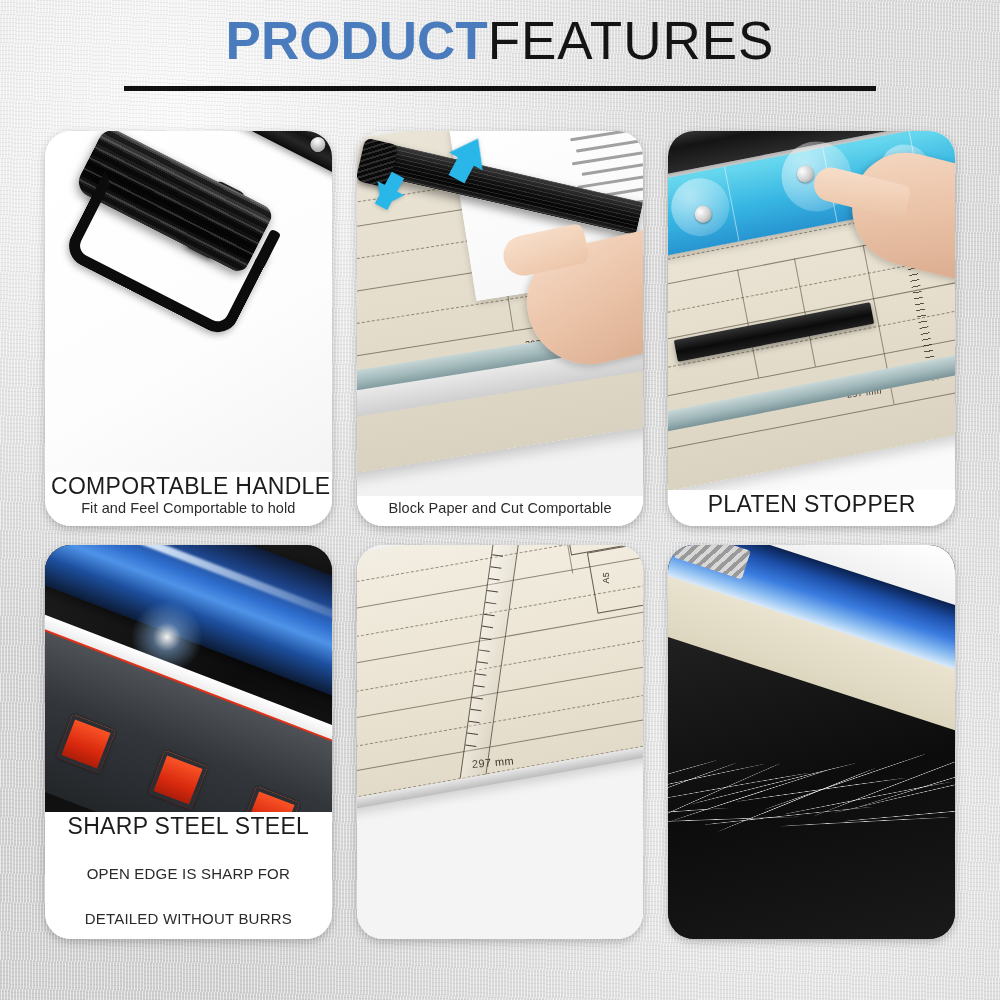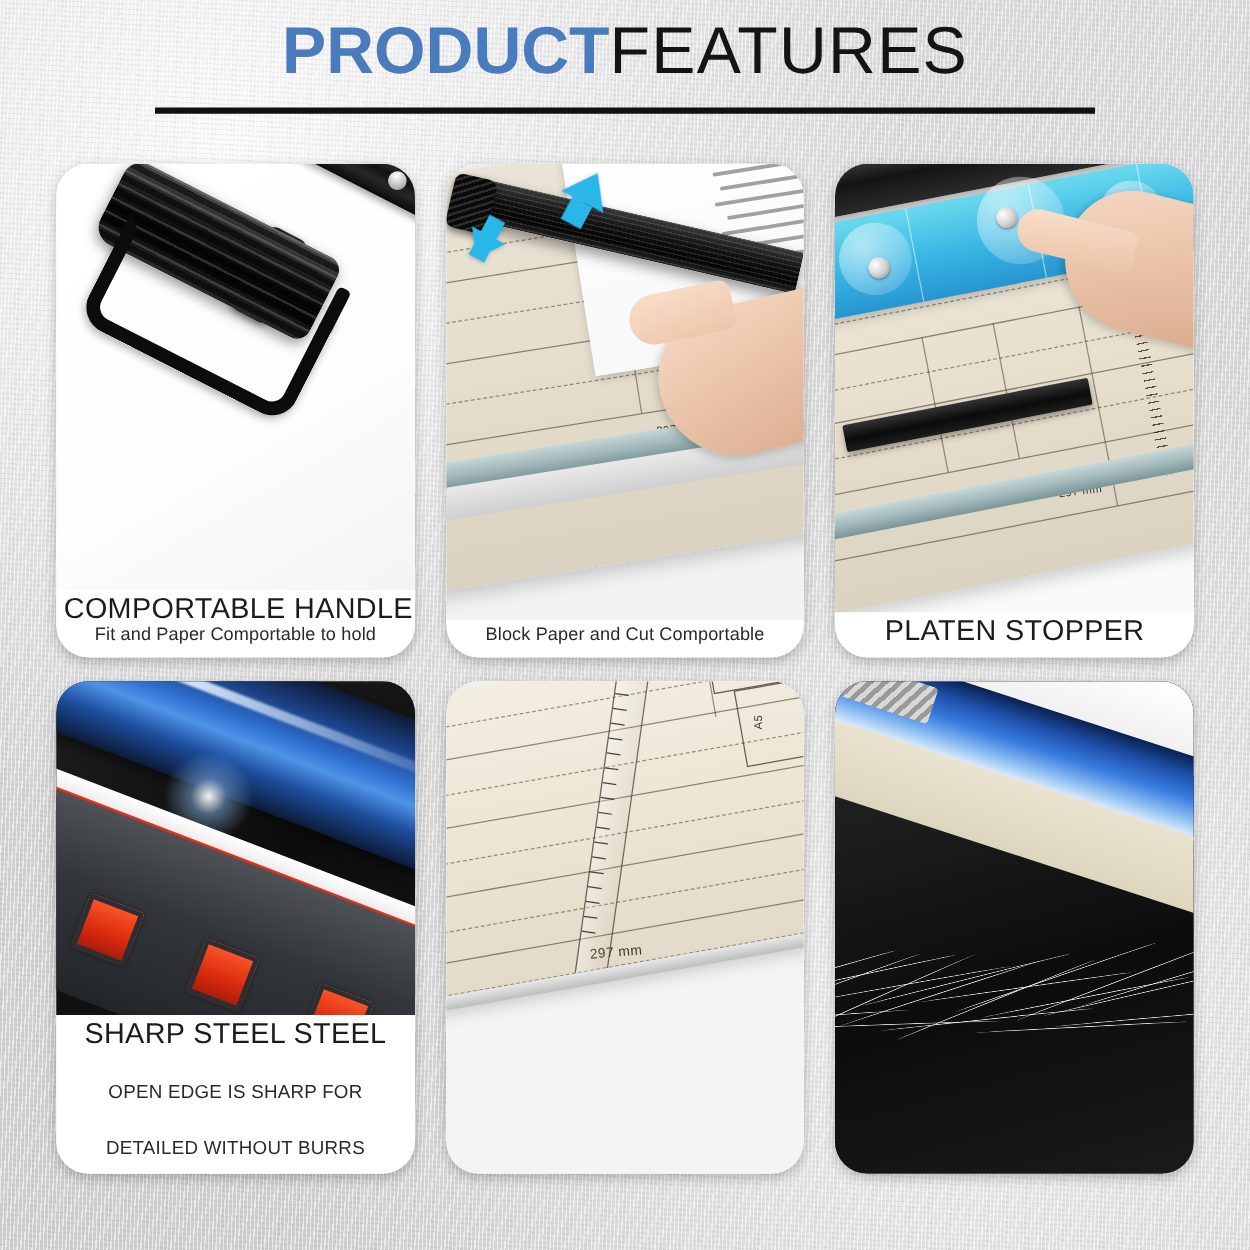--- a/index.html
+++ b/index.html
@@ -417,21 +417,21 @@
     <div class="photo">
       <div class="arm">
         <div class="rivet"></div>
       </div>
       <div class="collar"></div>
       <div class="grip"></div>
       <div class="guard"></div>
     </div>
     <div class="caption">
       <div class="cap-title">COMPORTABLE HANDLE</div>
-      <div class="cap-sub">Fit and Paper Comportable to hold</div>
+      <div class="cap-sub">Fit and Feel Comportable to hold</div>
     </div>
   </div>
 
   <div class="card c2 r1">
     <div class="photo">
       <div class="tray base">
         <div class="hline" style="top:86px"></div>
         <div class="hline" style="top:150px"></div>
         <div class="hline" style="top:214px"></div>
         <div class="dash" style="top:62px"></div>

